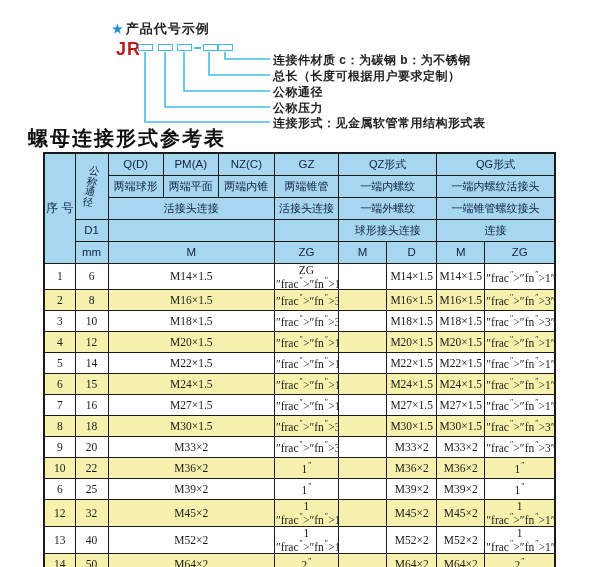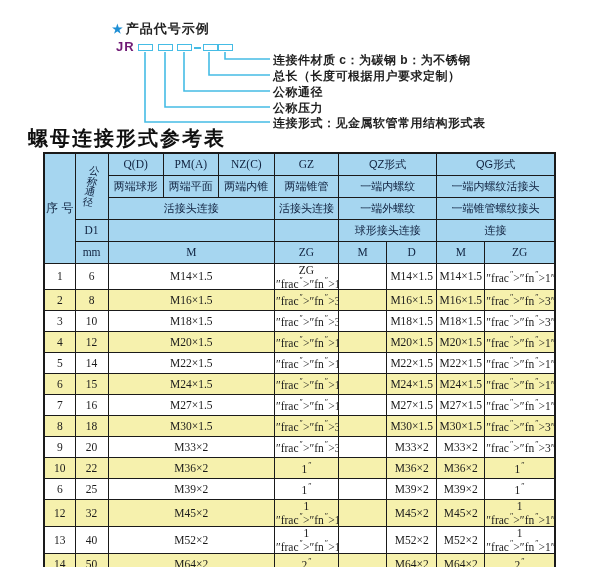--- a/index.html
+++ b/index.html
@@ -11,21 +11,21 @@
   }
   *{margin:0;padding:0;box-sizing:border-box;}
   html,body{width:600px;height:567px;background:#fff;overflow:hidden;
     font-family:"Liberation Sans", sans-serif;}
   .canvas{position:relative;width:600px;height:532px;background:#fff;}
 
   
   .diagram{position:absolute;left:0;top:0;width:600px;height:130px;}
   .diagram-title{position:absolute;left:112px;top:20px;font-size:13px;font-weight:bold;color:#222;letter-spacing:1px;}
   .diagram-title .star{color:var(--star);margin-right:2px;font-size:12px;}
-  .jr-prefix{position:absolute;left:116px;top:39px;font-size:13px;font-weight:bold;color:#701a75;letter-spacing:1px;}
+  .jr-prefix{position:absolute;left:116px;top:39px;font-size:18px;font-weight:bold;color:#b91c1c;letter-spacing:1px;}
   .code-box{position:absolute;top:44px;width:15px;height:7px;border:1.5px solid var(--accent-line);background:#fff;}
   .code-box.b1{left:138px;} .code-box.b2{left:158px;} .code-box.b3{left:177px;}
   .code-box.b4{left:203px;} .code-box.b5{left:218px;}
   .code-dash{position:absolute;left:194px;top:47px;width:7px;height:0;border-top:2px solid var(--accent-line);}
   .lines-svg{position:absolute;left:0;top:0;width:600px;height:130px;}
   .lines-svg polyline{fill:none;stroke:var(--accent-line);stroke-width:1.6;}
   .callout{position:absolute;left:273px;font-size:12px;font-weight:bold;color:#1f1f1f;white-space:nowrap;letter-spacing:0.5px;}
   .callout.l1{top:52px;} .callout.l2{top:68px;} .callout.l3{top:84px;}
   .callout.l4{top:100px;} .callout.l5{top:115px;}
 
@@ -33,21 +33,21 @@
   .table-title{position:absolute;left:28px;top:125px;font-size:20px;font-weight:bold;color:#101010;
     font-family:Liberation Sans, sans-serif;letter-spacing:2px;}
 
   
   table.ref{position:absolute;left:43px;top:152px;border-collapse:collapse;table-layout:fixed;
     width:513px;border:2.5px solid var(--border);}
   table.ref th, table.ref td{border:1.2px solid var(--border);text-align:center;vertical-align:middle;
     overflow:hidden;padding:0 1px;}
   thead th{background:var(--header-bg);color:#10223F;font-weight:normal;font-size:11px;}
   thead tr{height:22px;}
-  thead th.serif{font-family:Liberation Serif, serif;font-size:11.5px;}
+  thead th.serif{font-family:Liberation Sans, sans-serif;font-size:11.5px;}
   tbody tr{height:21px;background:#fff;}
   tbody tr.alt{background:var(--row-alt-bg);}
   tbody td{font-family:"Liberation Serif", serif;font-size:11.5px;color:#1b1b1b;}
   .v-seq{line-height:40px;font-size:12px;}
   .v-dn{line-height:1;}
   .v-dn .stack{display:inline-block;transform:rotate(12deg);font-size:10.5px;line-height:10.5px;
     letter-spacing:0;white-space:pre-line;}
   .inch{font-size:8px;vertical-align:super;margin-left:1px;}
 </style>
 </head>

